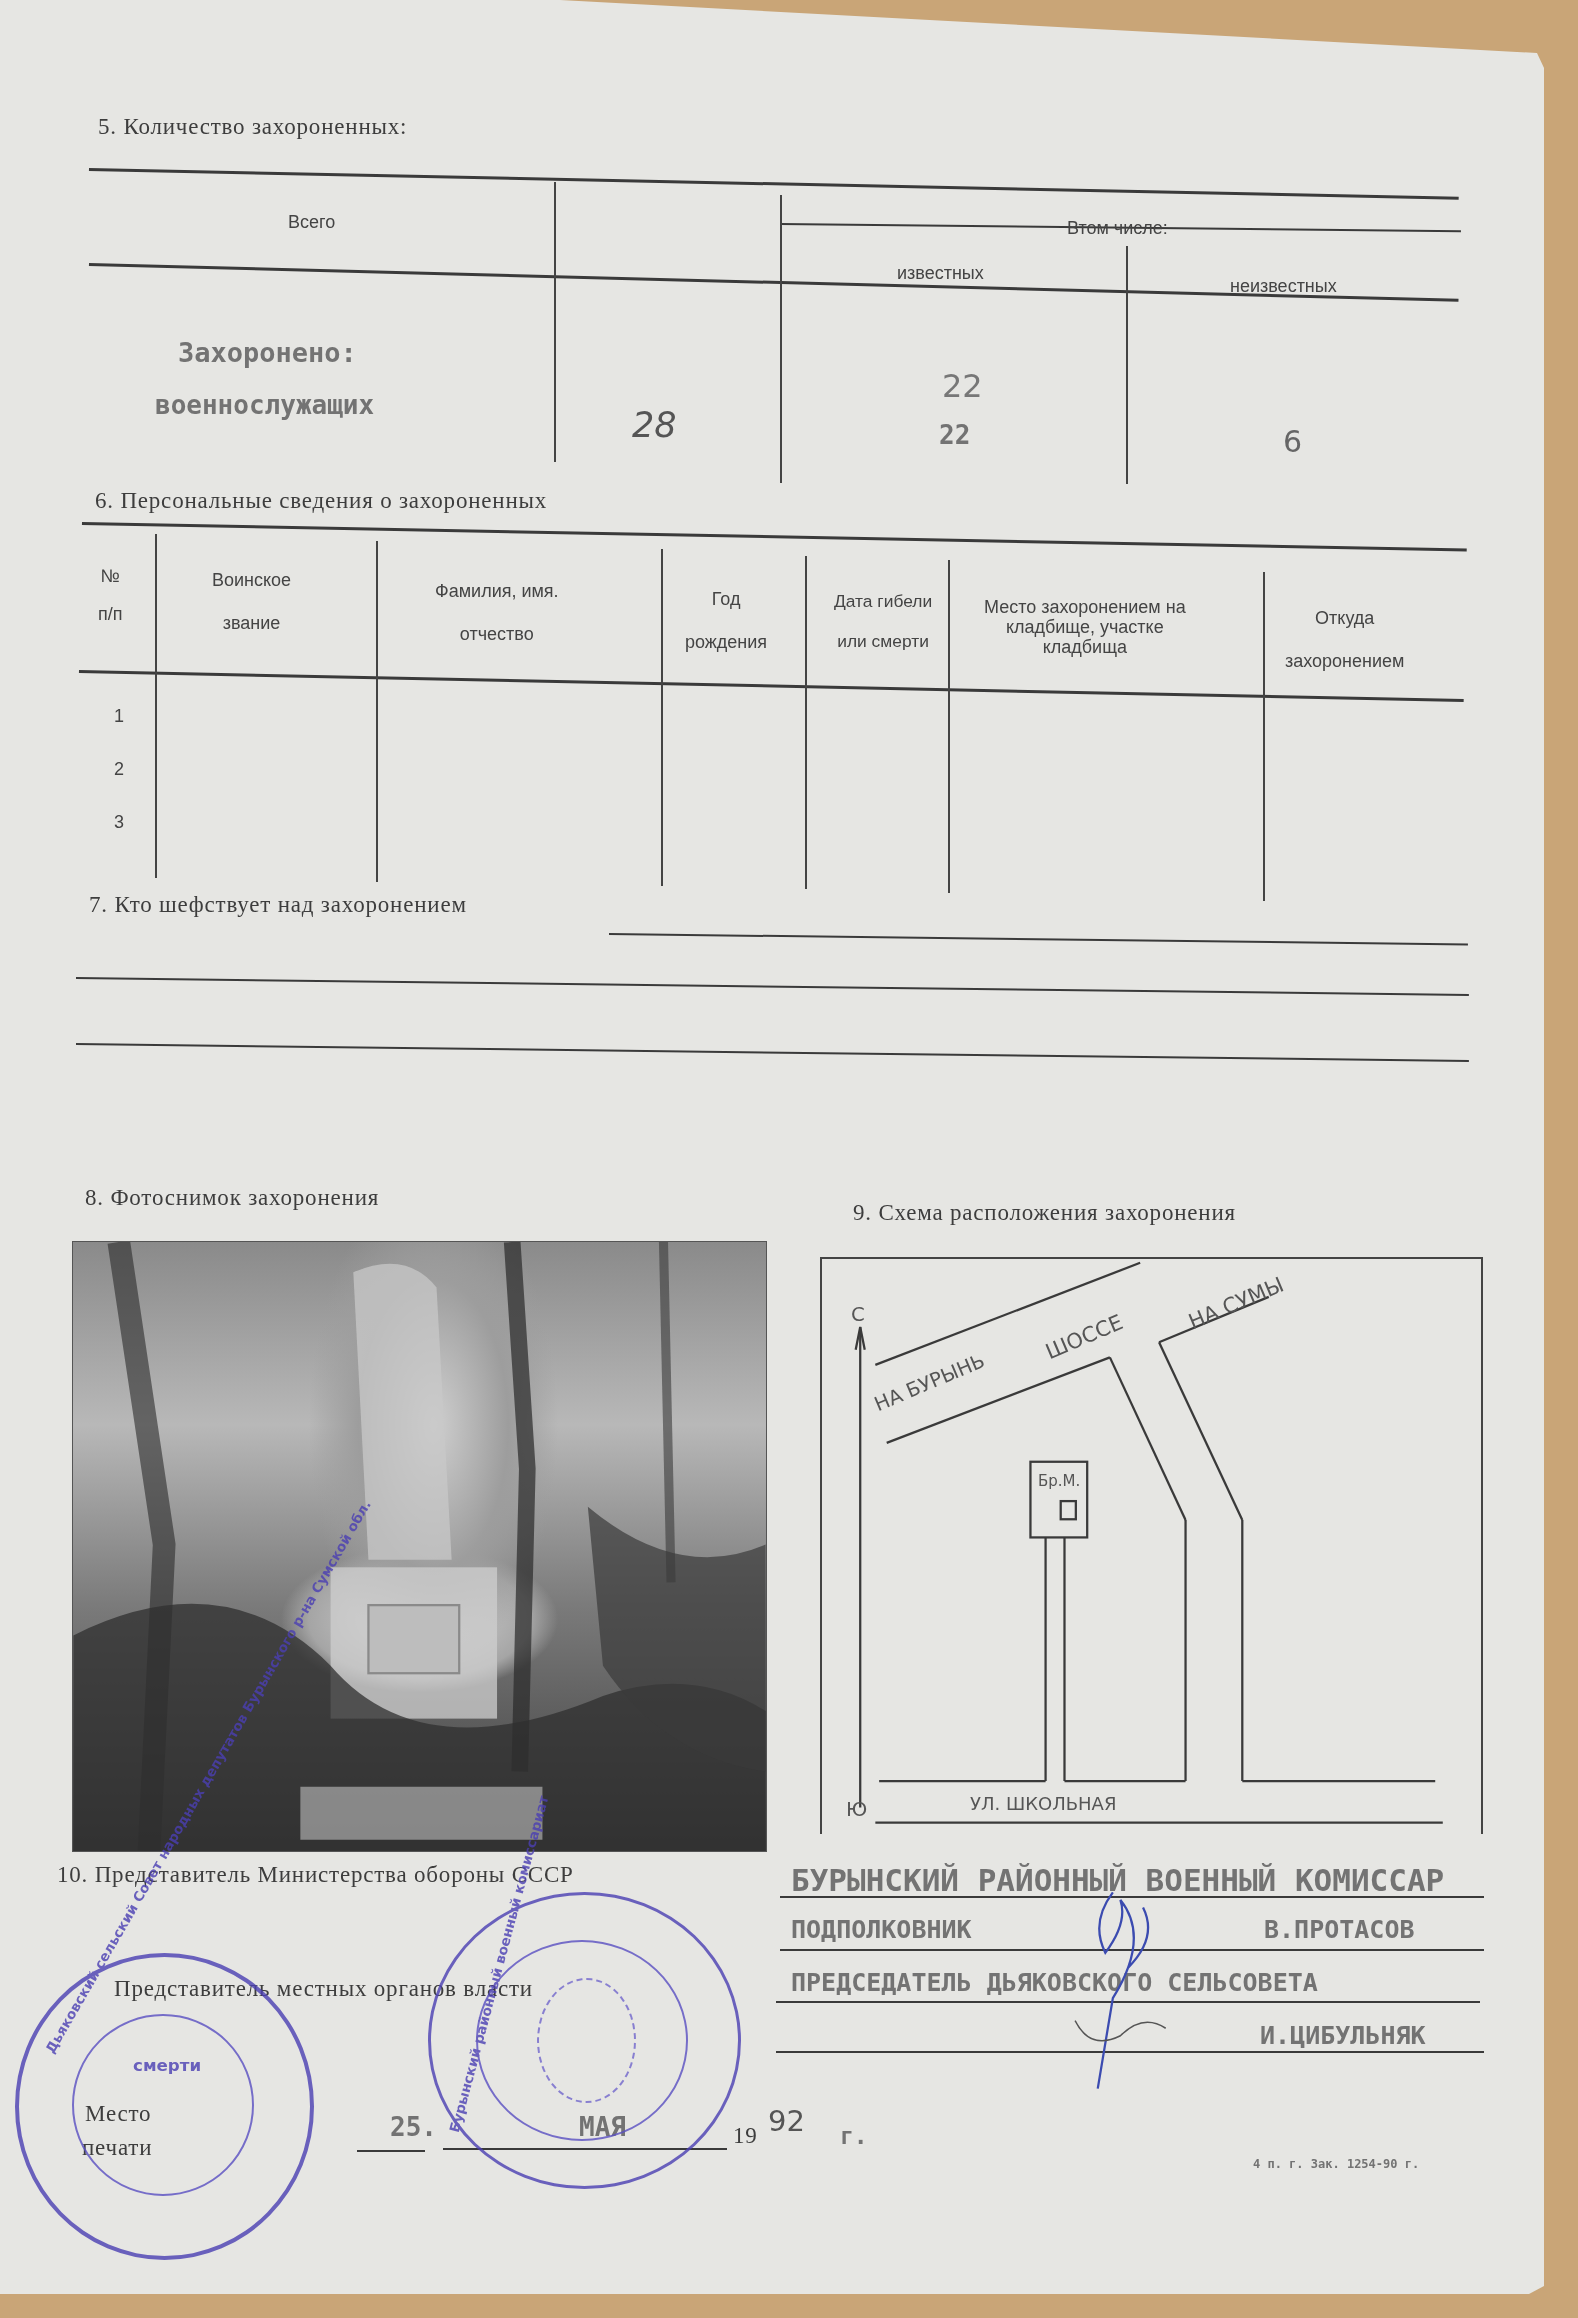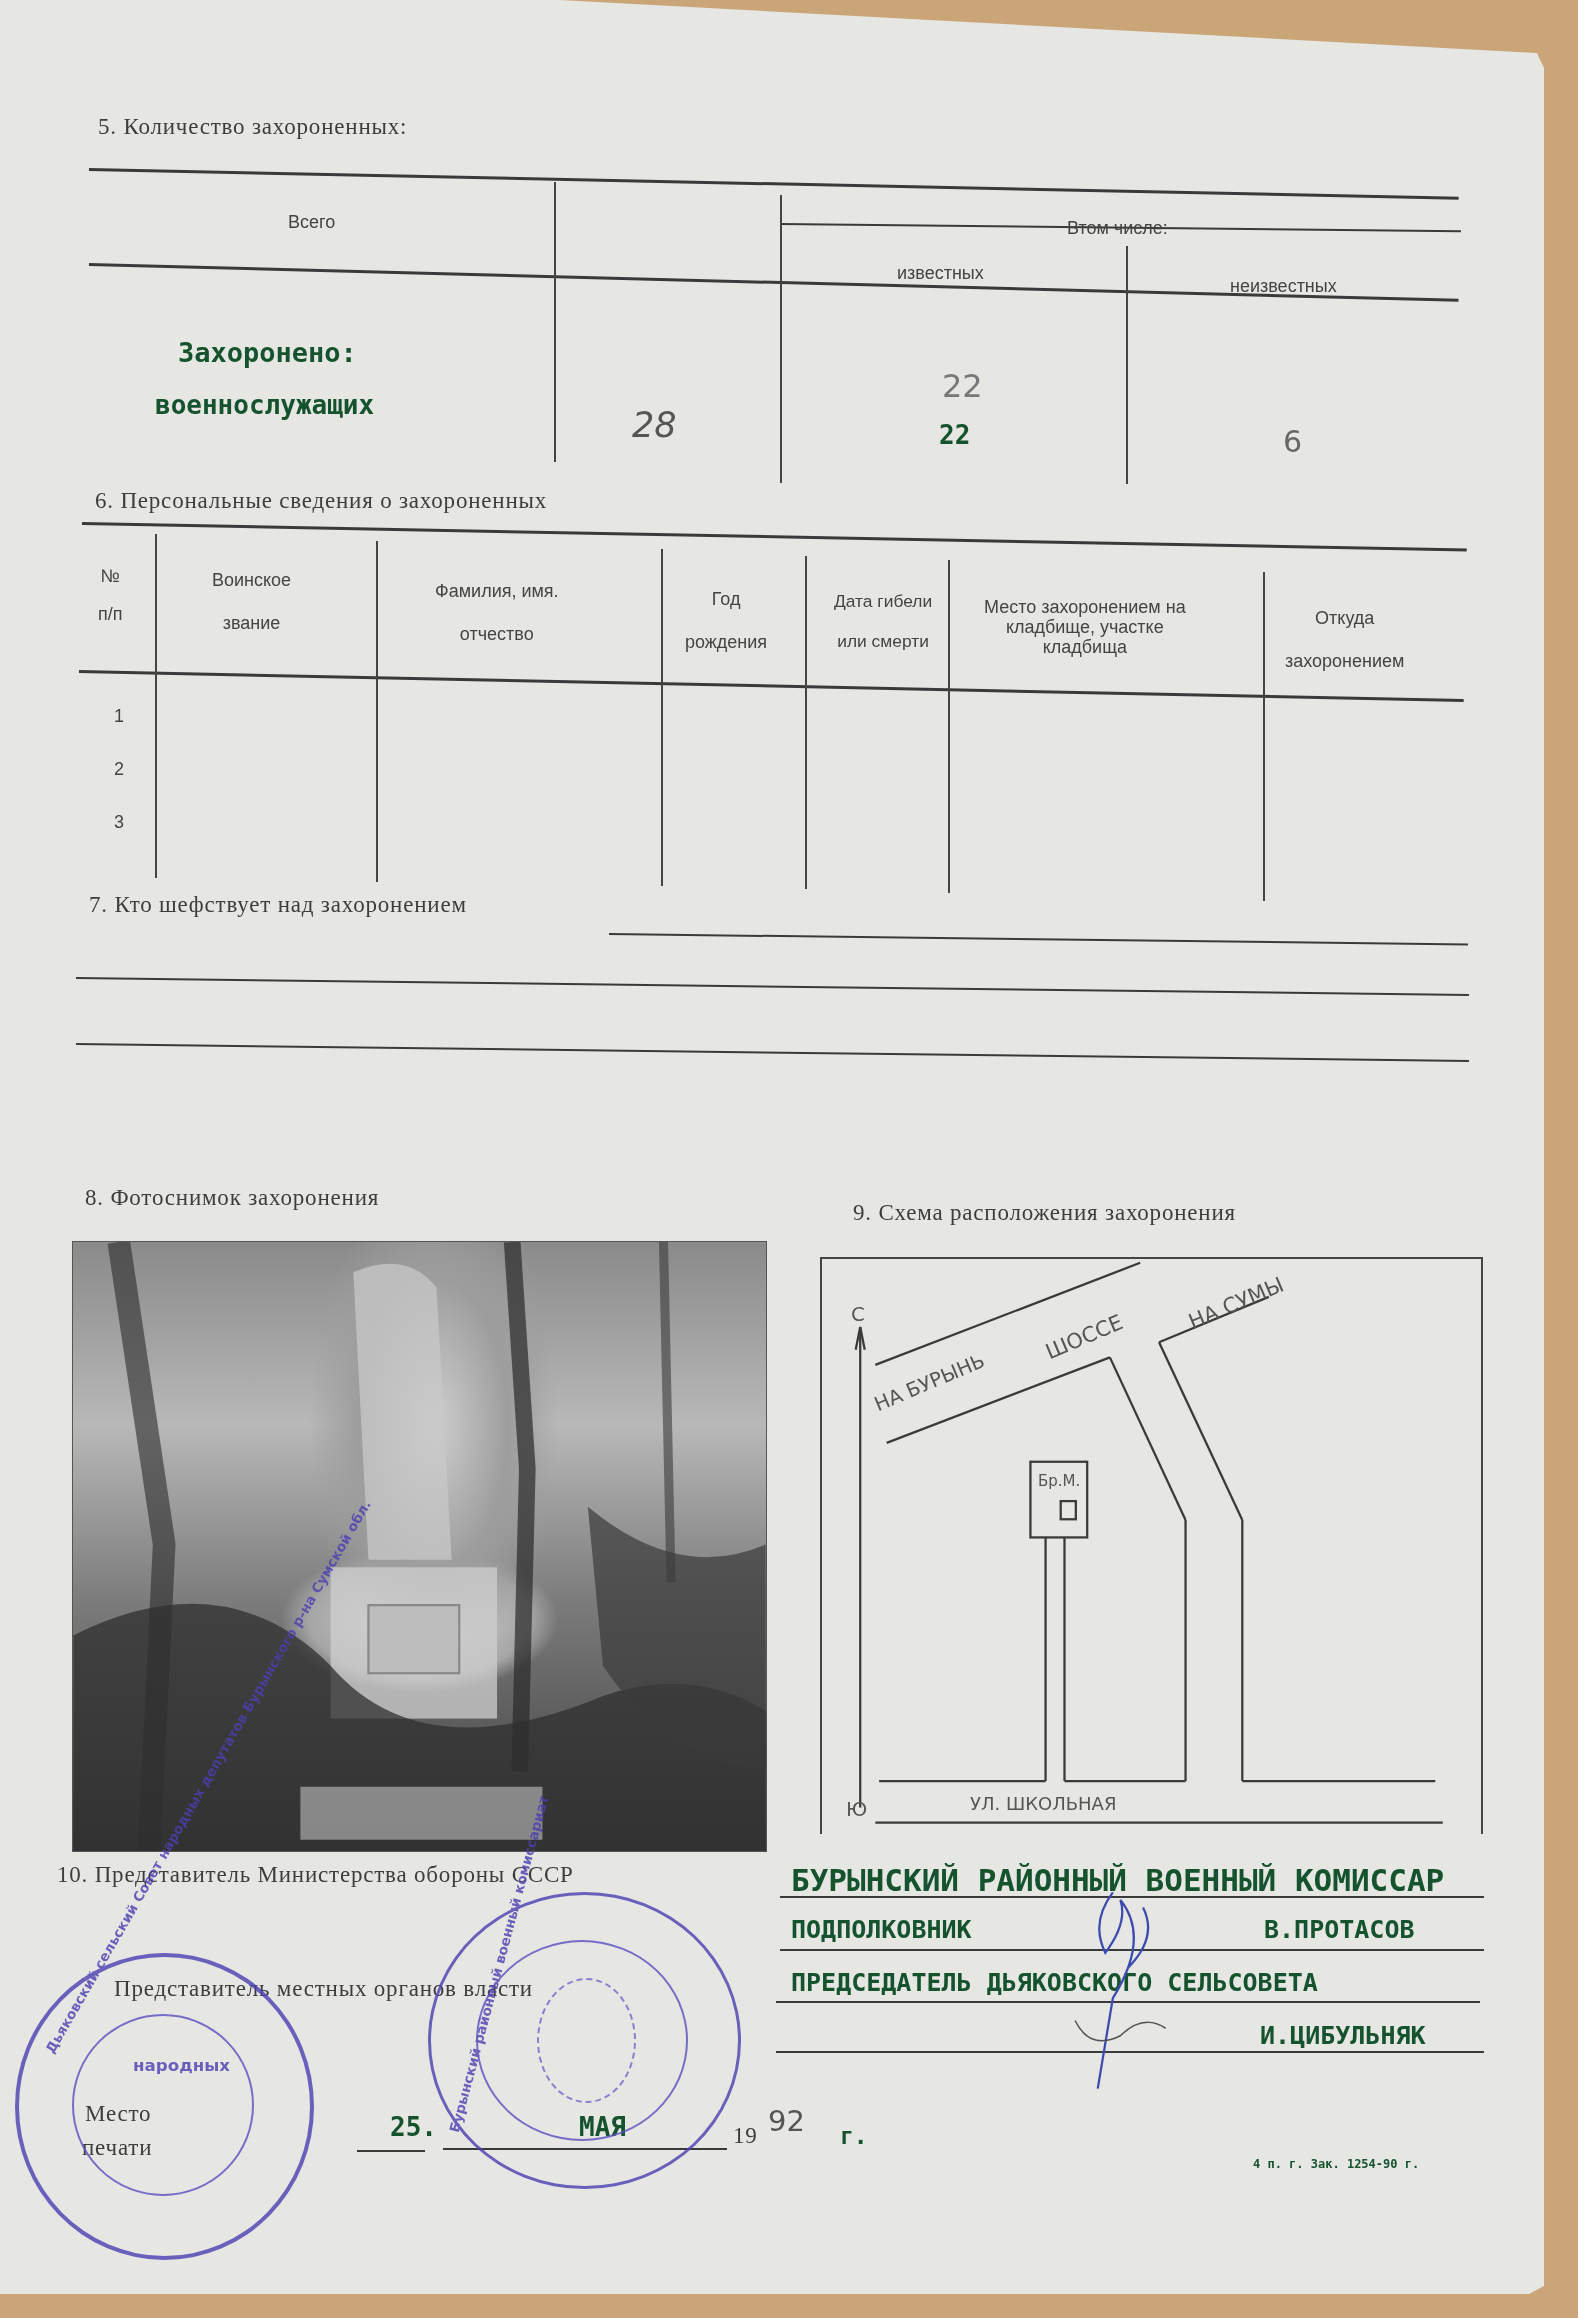--- a/index.html
+++ b/index.html
@@ -4,21 +4,21 @@
 <style>
   html,body{margin:0;padding:0;}
   body{width:1578px;height:2319px;background:#c9a577;position:relative;overflow:hidden;font-family:"DejaVu Serif",serif;color:#3a3a3a;}
   .paper{position:absolute;left:0;top:0;width:1544px;height:2294px;background:#e6e6e3;
     clip-path:polygon(0 0, 560px 0, 1537px 53px, 1544px 68px, 1544px 2286px, 1529px 2294px, 0 2294px);}
   .abs{position:absolute;}
   .lbl{font-family:"Liberation Serif",serif;font-size:23px;color:#3d3d3d;white-space:nowrap;letter-spacing:0.8px;}
   .small{font-family:"Liberation Sans",sans-serif;font-size:18px;color:#444;text-align:center;line-height:1.35;white-space:nowrap;}
   .hline{position:absolute;height:3px;background:#3a3a3a;transform-origin:0 0;}
   .vline{position:absolute;width:1.5px;background:#444;}
-  .typed{font-family:"DejaVu Sans Mono",monospace;font-weight:bold;color:#14532d;white-space:nowrap;}
+  .typed{font-family:"DejaVu Sans Mono",monospace;font-weight:bold;color:#737373;white-space:nowrap;}
   .hand{font-family:"DejaVu Sans",sans-serif;color:#555;white-space:nowrap;}
   .photo{position:absolute;left:72px;top:1241px;width:693px;height:609px;background:
     radial-gradient(ellipse 18% 40% at 52% 30%, #cfcfcf 0%, #9d9d9d 60%, transparent 100%),
     radial-gradient(ellipse 20% 12% at 50% 62%, #d6d6d6 0%, #a5a5a5 80%, transparent 100%),
     linear-gradient(180deg,#8a8a8a 0%,#b8b8b8 30%,#7a7a7a 60%,#3c3c3c 100%);
     border:1.5px solid #555;}
   .stamp{position:absolute;border-radius:50%;border:4.5px solid #4b3fb3;opacity:.8;}
   .stamp .inner{position:absolute;border-radius:50%;border:2.3px solid #5a4fc2;}
   .stampText{position:absolute;font-family:"DejaVu Sans",sans-serif;font-size:16.7px;font-weight:bold;color:#4b3fb3;white-space:nowrap;}
 </style>
@@ -170,21 +170,21 @@
   <div class="abs typed" style="left:579px;top:2112px;font-size:26px;">МАЯ</div>
   <div class="hline" style="left:443px;top:2148px;width:284px;height:2.3px;"></div>
   <div class="abs lbl" style="left:733px;top:2123px;">19</div>
   <div class="abs hand" style="left:768px;top:2104px;font-size:29px;">92</div>
   <div class="abs typed" style="left:840px;top:2123px;font-size:23px;">г.</div>
   <div class="abs typed" style="left:1253px;top:2157px;font-size:12px;">4 п. г. Зак. 1254-90 г.</div>
 
   <div class="stamp" style="left:15px;top:1953px;width:291px;height:299px;">
     <div class="inner" style="left:53px;top:57px;width:178px;height:178px;"></div>
     <div class="stampText" style="left:23px;top:91px;transform:rotate(-60deg);transform-origin:0 0;font-size:13.6px;">Дьяковский сельский Совет народных депутатов Бурынского р-на Сумской обл.</div>
-    <div class="stampText" style="left:114px;top:98px;">народных</div>
+    <div class="stampText" style="left:114px;top:98px;">смерти</div>
   </div>
   <div class="stamp" style="left:428px;top:1892px;width:307px;height:291px;border-width:3.8px;">
     <div class="inner" style="left:45px;top:45px;width:208px;height:197px;"></div>
     <div class="abs" style="left:106px;top:83px;width:95px;height:121px;border-radius:50%;border:2.3px dashed #7166cc;"></div>
     <div class="stampText" style="left:15px;top:235px;transform:rotate(-75deg);transform-origin:0 0;font-size:13.6px;">Бурынский районный военный комиссариат</div>
   </div>
 
 </div>
 
 

